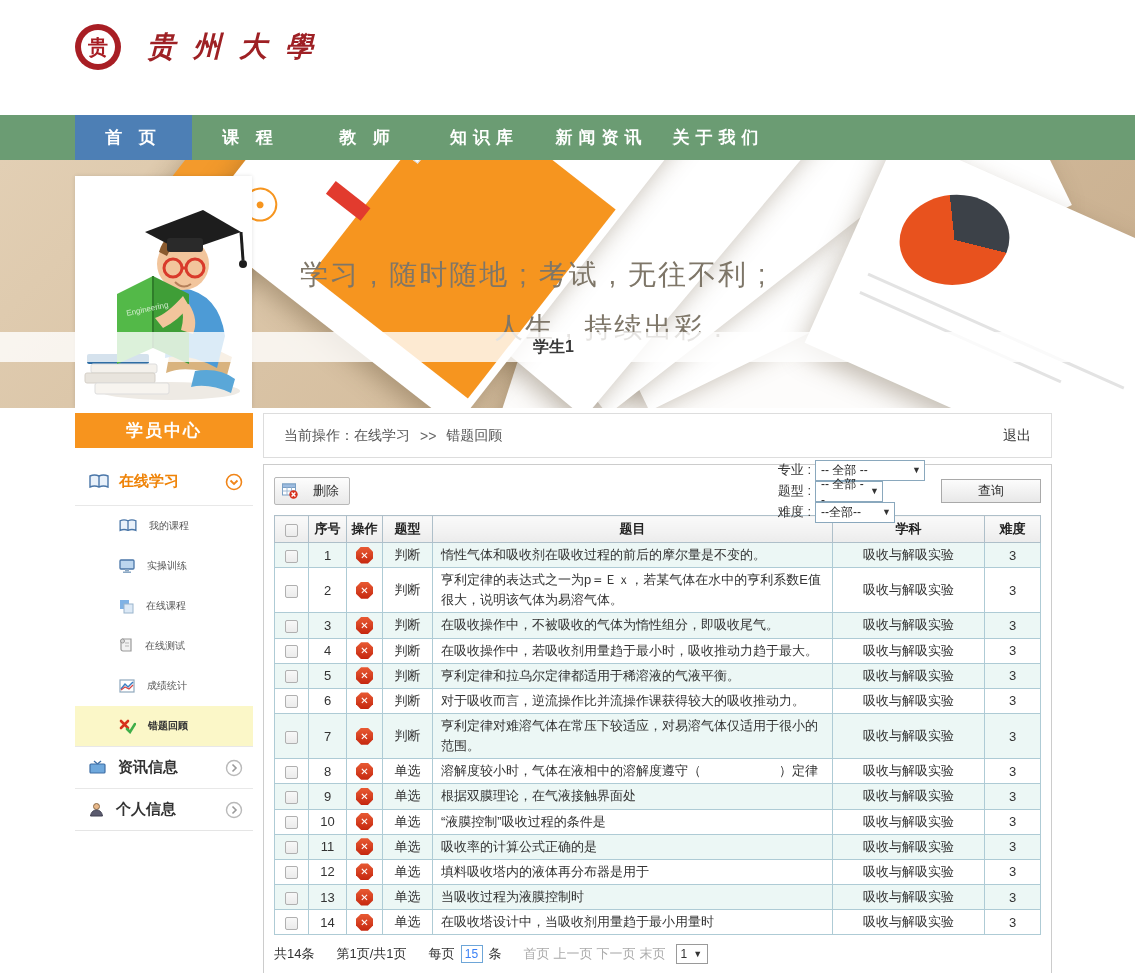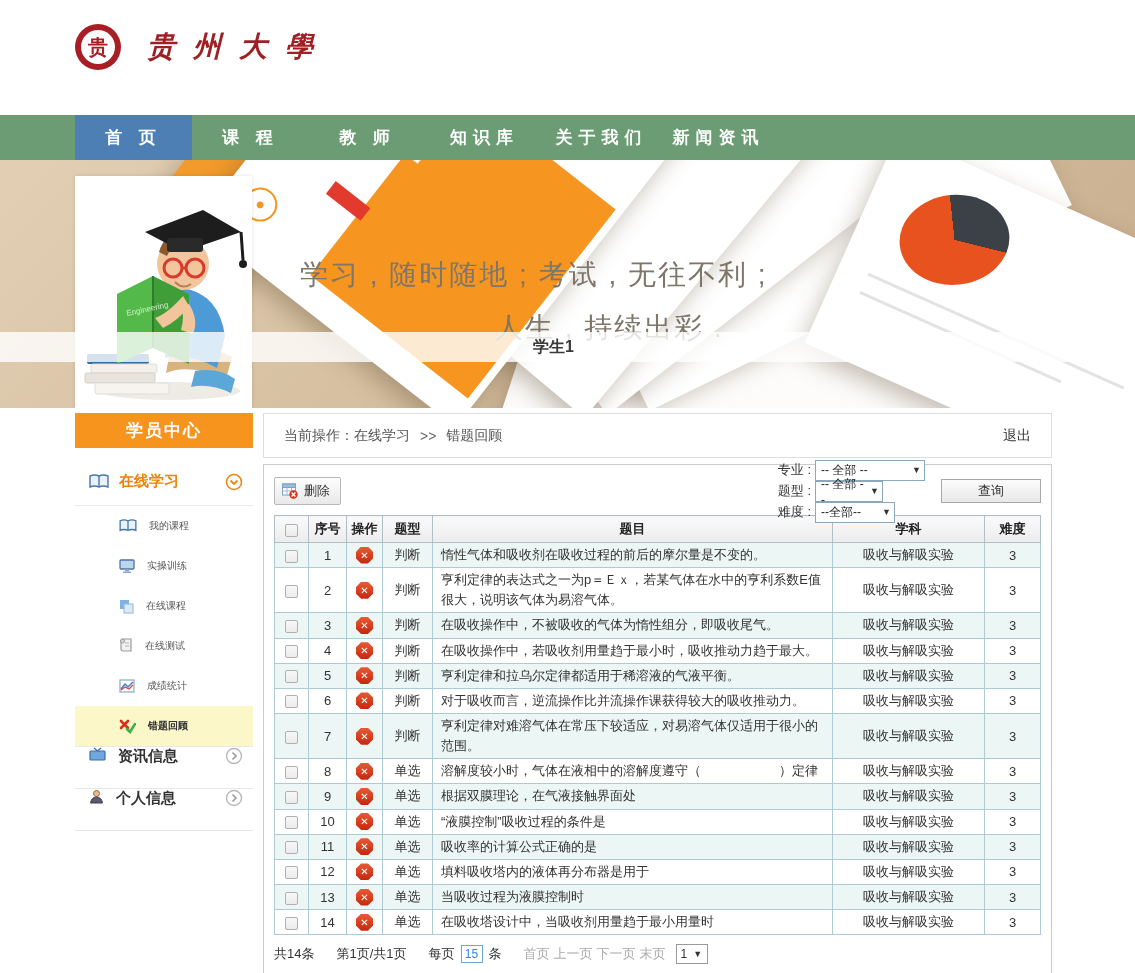--- a/index.html
+++ b/index.html
@@ -56,36 +56,36 @@
   .sidebar { width:178px; flex-shrink:0; }
   .member-header { height:35px; background:#f7941e; color:#fff; font-size:17px; font-weight:bold;
                    display:flex; align-items:center; justify-content:center; letter-spacing:2px; }
   .side-menu { margin-top:10px; border-bottom:1px solid #e5e5e5; }
   .side-root { height:48px; display:flex; align-items:center; padding:0 10px 0 14px; border-bottom:1px solid #e8e8e8; cursor:pointer; }
   .side-root .lbl { font-size:15px; font-weight:bold; color:#ef8307; margin-left:10px; flex:1; }
   .side-sub { height:40px; display:flex; align-items:center; padding-left:44px; cursor:pointer; }
   .side-sub .lbl { font-size:10px; color:#555; margin-left:12px; }
   .side-sub.active { background:#fbf7c8; }
   .side-sub.active .lbl { color:#333; font-weight:bold; }
-  .side-section { height:42px; display:flex; align-items:flex-start; padding:0 10px 0 14px; border-top:1px solid #e8e8e8; cursor:pointer; }
+  .side-section { height:42px; display:flex; align-items:center; padding:0 10px 0 14px; border-top:1px solid #e8e8e8; cursor:pointer; }
   .side-section .lbl { font-size:15px; font-weight:bold; color:#333; margin-left:12px; flex:1; }
   .icon-svg { display:inline-flex; align-items:center; justify-content:center; }
 
   
   .main { flex:1; }
   .breadcrumb { height:45px; border:1px solid #ddd; background:#fff; display:flex; align-items:center;
                 padding:8px 20px; font-size:14px; color:#555; }
   .breadcrumb .crumb-sep { margin:0 10px; color:#666; }
   .breadcrumb .spacer { flex:1; }
   .logout { color:#333; cursor:pointer; }
 
   .panel { margin-top:6px; border:1px solid #ccc; background:#fff; padding:8px 10px 6px 10px; }
 
   .toolbar { display:flex; align-items:center; height:36px; margin-bottom:6px; }
-  .btn-delete { display:inline-flex; align-items:center; gap:5px; border:1px solid #b8b8b8; background:linear-gradient(#fdfdfd,#e9e9e9);
+  .btn-delete { display:inline-flex; align-items:center; gap:14px; border:1px solid #b8b8b8; background:linear-gradient(#fdfdfd,#e9e9e9);
                 padding:4px 10px 4px 7px; font-size:13px; color:#333; cursor:pointer; border-radius:2px; }
   .toolbar .spacer { flex:1; }
   .filter-group { display:flex; align-items:center; margin-left:12px; font-size:13px; color:#333; }
   .select-box { border:1px solid #8aa8bd; background:#fff; height:21px; display:flex; align-items:center;
                 padding:0 3px 0 5px; margin-left:4px; font-size:12px; color:#222; cursor:pointer; }
   .select-box .caret { margin-left:auto; padding-left:6px; font-size:9px; color:#333; }
   .sel-major { width:110px; } .sel-qtype { width:68px; } .sel-diff { width:80px;align-items:center; }
   .btn-search { margin-left:16px; width:100px; height:24px; border:1px solid #a9a9a9; background:linear-gradient(#fcfcfc,#e8e8e8);
                 font-size:13px; color:#333; cursor:pointer; }
 
@@ -126,22 +126,22 @@
     </div>
     <div class="uni-name">贵州大學</div>
   </div>
 </div>
 
 <div class="nav" id="nav-bar">
     <div class="nav-item active">首 页</div>
     <div class="nav-item">课 程</div>
     <div class="nav-item">教 师</div>
     <div class="nav-item">知识库</div>
+    <div class="nav-item">新闻资讯</div>
     <div class="nav-item">关于我们</div>
-    <div class="nav-item">新闻资讯</div>
   </div>
 
 <div class="banner">
   <div class="papers">
     <div class="paper paper-base"></div>
     <div class="paper paper-left-bit"></div>
     <div class="paper paper-p4"></div>
     <div class="paper paper-p3"></div>
     <div class="paper paper-p2"></div>
     <div class="paper paper-p1">

